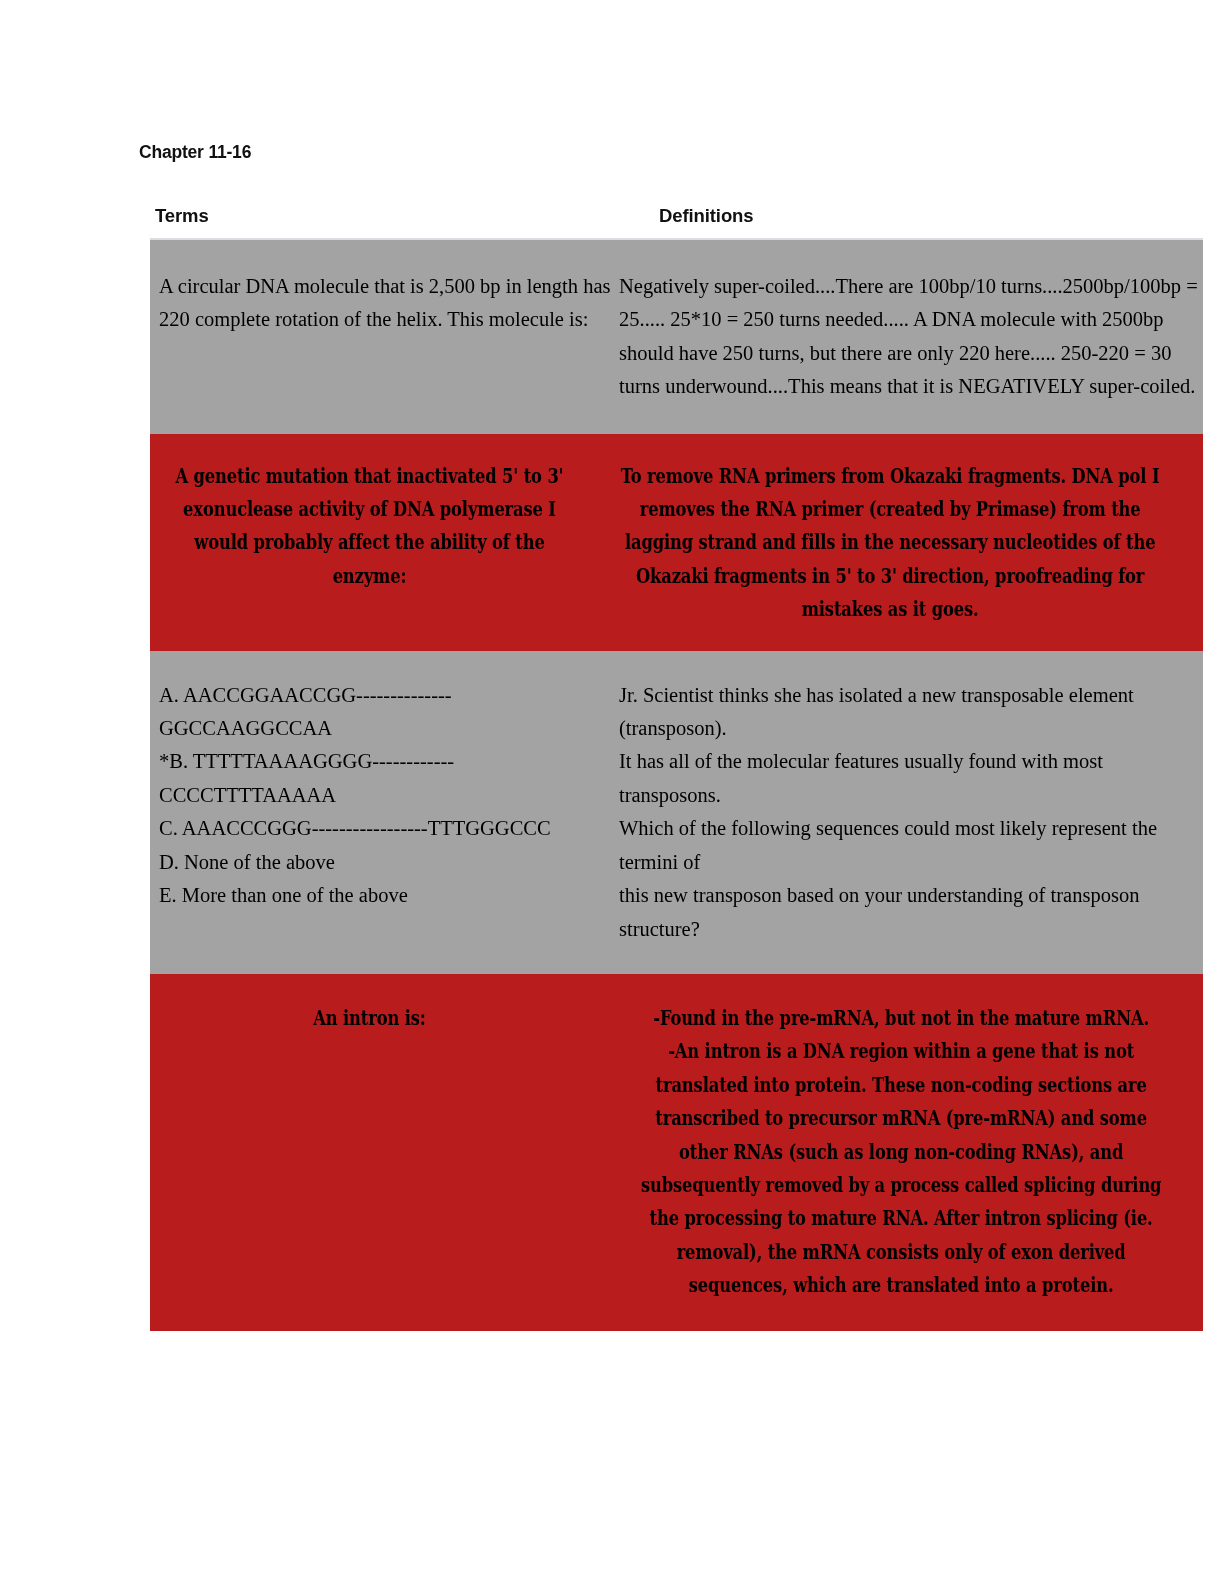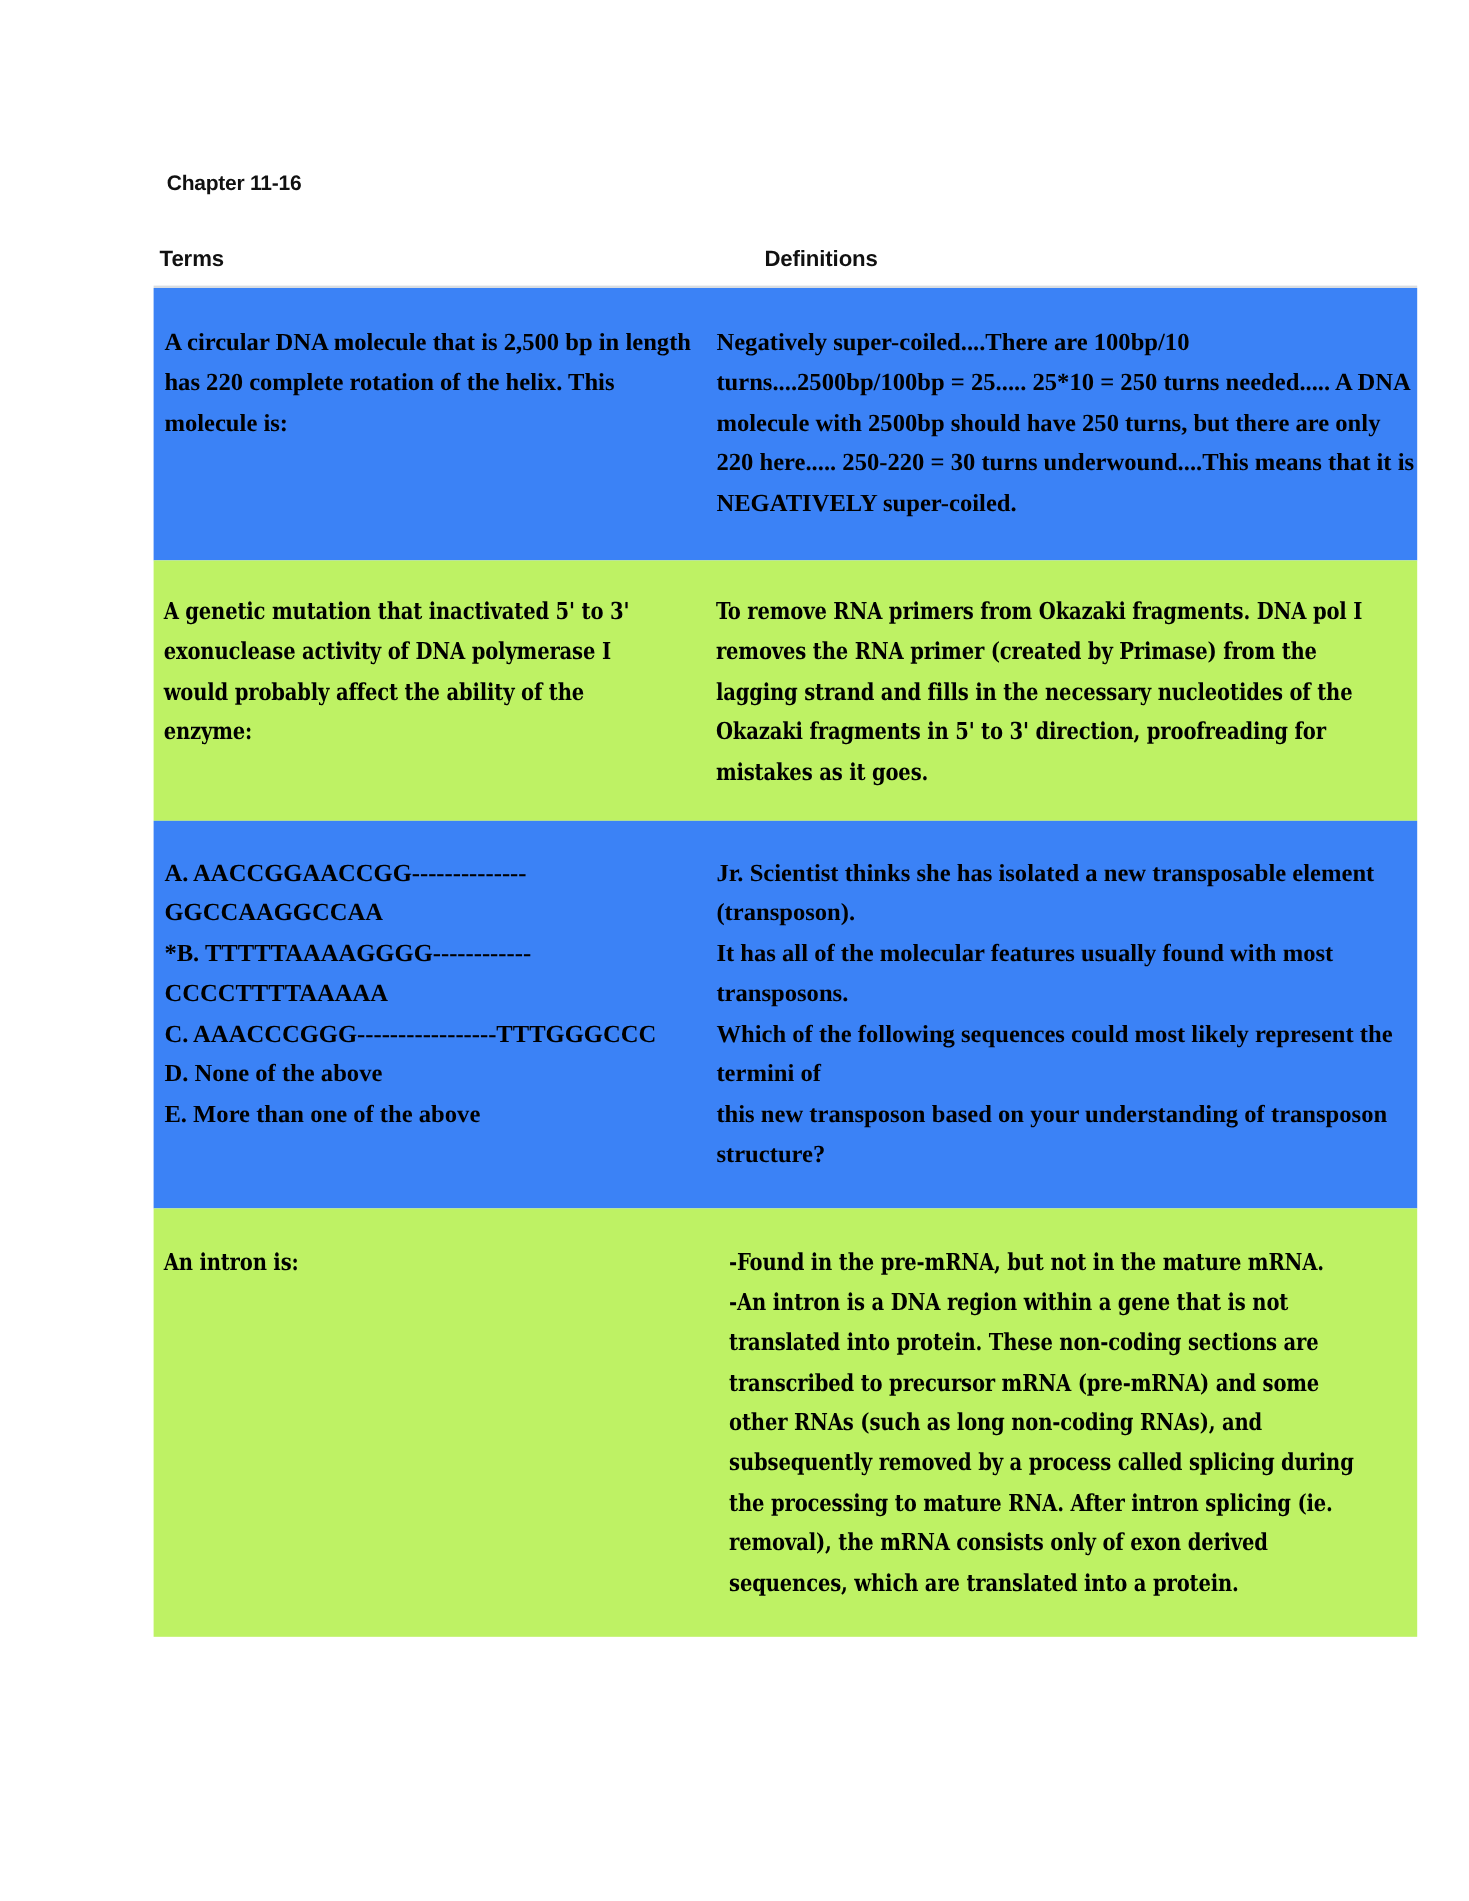--- a/index.html
+++ b/index.html
@@ -30,21 +30,21 @@
     top: 142px;
     font-family: "Liberation Sans", "DejaVu Sans", sans-serif;
     font-weight: bold;
     font-size: 17.5px;
     letter-spacing: -0.2px;
     color: #111111;
   }
 
   .table-wrap {
     position: absolute;
-    left: 128px;
+    left: 150px;
     top: 205px;
     width: 1053px;
   }
 
   .head-row {
     display: flex;
     align-items: flex-start;
     padding-bottom: 11px;
     border-bottom: 2px solid #d9dde1;
   }
@@ -56,22 +56,22 @@
     letter-spacing: -0.1px;
   }
   .col-terms { width: 463px; flex: 0 0 463px; padding-left: 5px; box-sizing: border-box; }
   .col-defs  { width: 590px; flex: 0 0 590px; padding-left: 6px; box-sizing: border-box; margin-left: 40px; }
 
   .row {
     display: flex;
     align-items: flex-start;
     box-sizing: border-box;
   }
-  .row.shaded { background: #3b82f6; font-weight: bold; }
-  .row.plain  { background: #bef264; }
+  .row.shaded { background: #a3a3a3; }
+  .row.plain  { background: #b91c1c; text-align: center; }
 
   .cell {
     box-sizing: border-box;
     white-space: pre-wrap;
   }
   .cell.terms {
     width: 463px; flex: 0 0 463px;
     padding-left: 9px;
   }
   .cell.defs {

